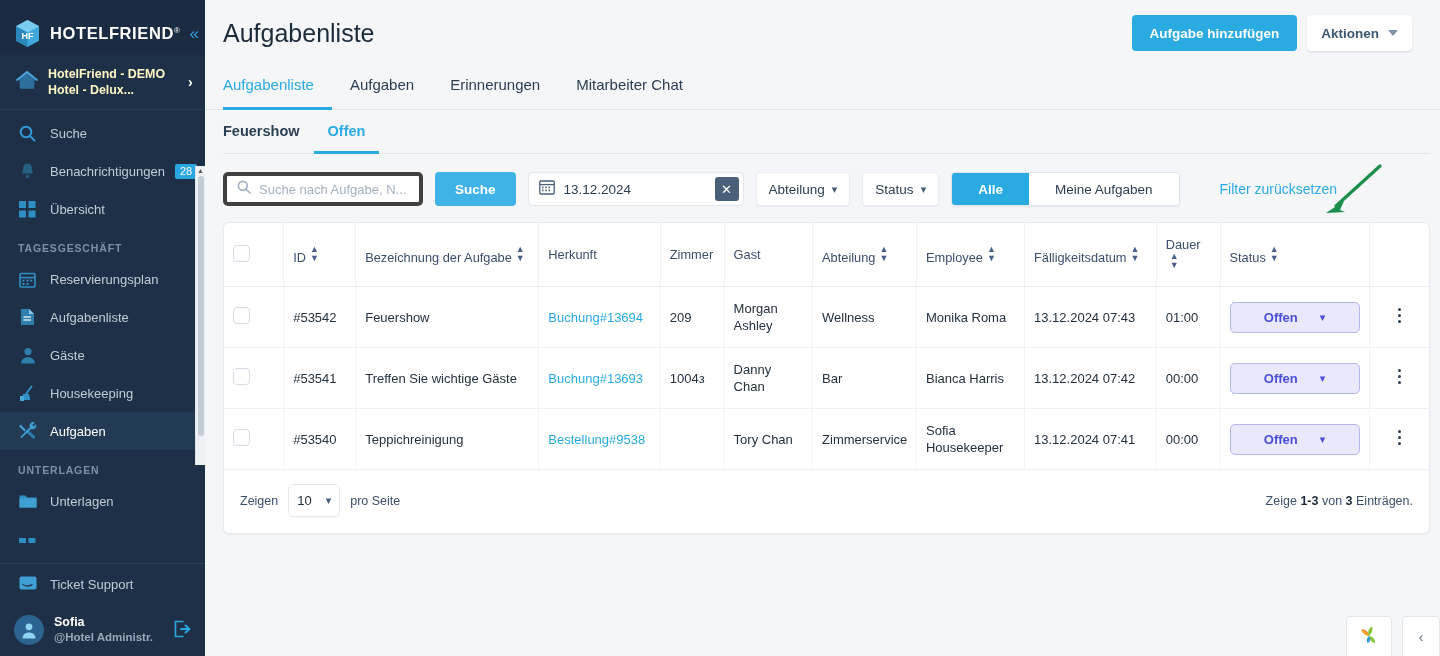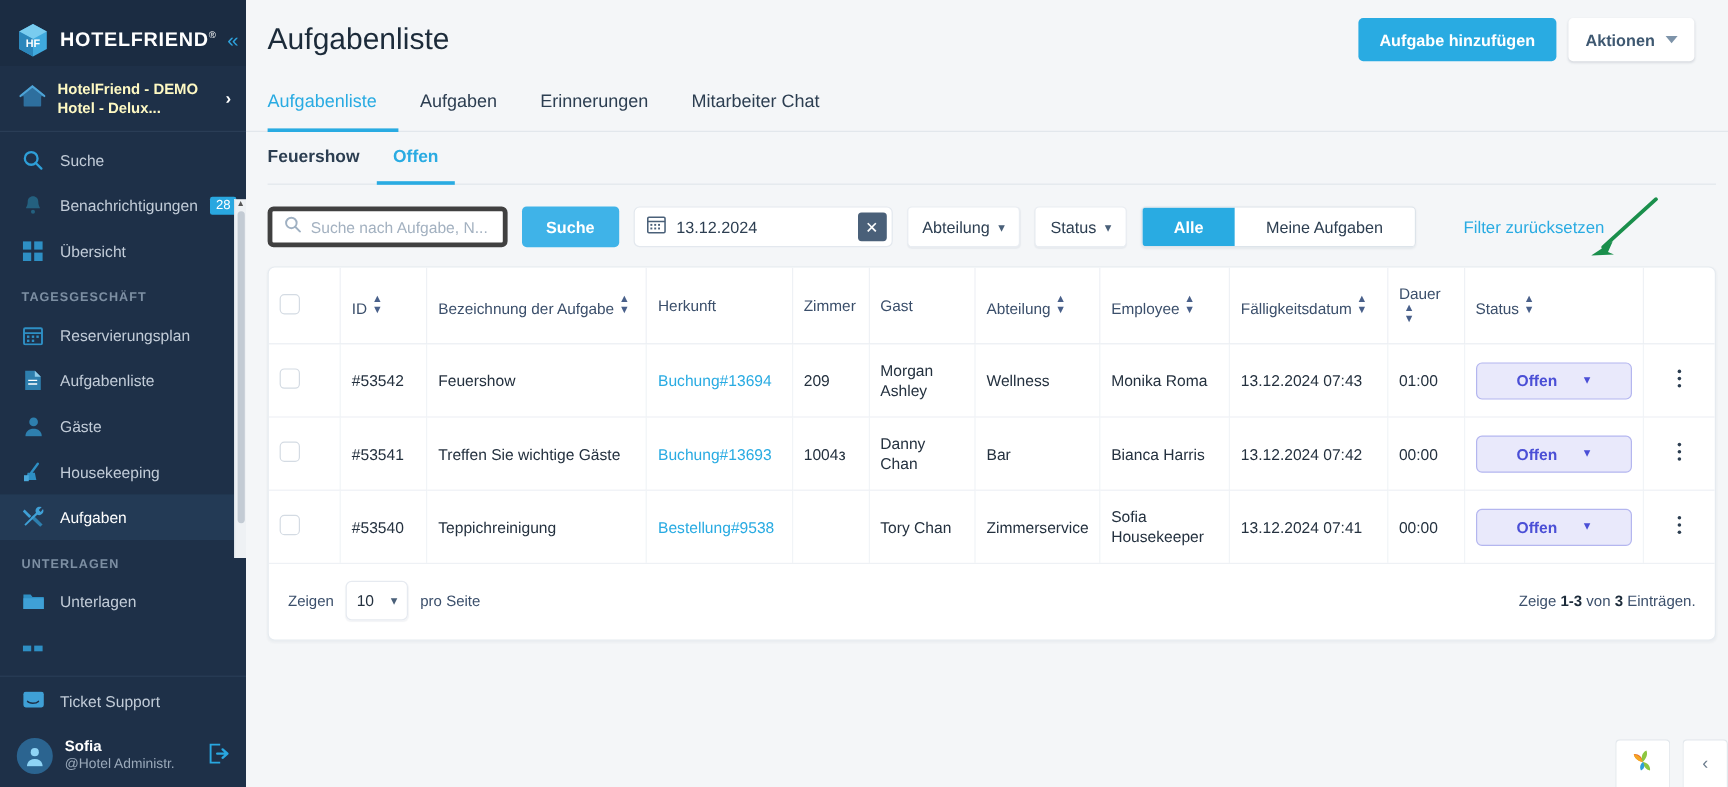--- a/index.html
+++ b/index.html
@@ -408,21 +408,21 @@
       </div>
       <div class="sb-user">
         <span class="sb-avatar">
           <svg width="16" height="17" viewBox="0 0 16 17">
               <circle cx="8" cy="4.8" r="3.4" fill="#8fd4f5"></circle>
               <path d="M1.5 16.5c0-3.8 2.9-5.9 6.5-5.9s6.5 2.1 6.5 5.9z" fill="#8fd4f5"></path>
             </svg>
         </span>
         <span class="sb-user-info">
           <span class="sb-user-name" style="display:block;">Sofia</span>
-          <span class="sb-user-role" style="display:block;">@Hotel Administr.</span>
+          <span class="sb-user-role" style="display:block;font-weight:bold;">@Hotel Administr.</span>
         </span>
         <span class="sb-logout">
           <svg width="18" height="18" viewBox="0 0 18 18">
               <path d="M10.5 1.5H2.5v15h8" fill="none" stroke="#29a7e0" stroke-width="1.6"></path>
               <path d="M8 9h8M12.5 5.5 16.5 9l-4 3.5" fill="none" stroke="#29a7e0" stroke-width="2" stroke-linecap="round" stroke-linejoin="round"></path>
             </svg>
         </span>
       </div>
     </div>
   </aside>

